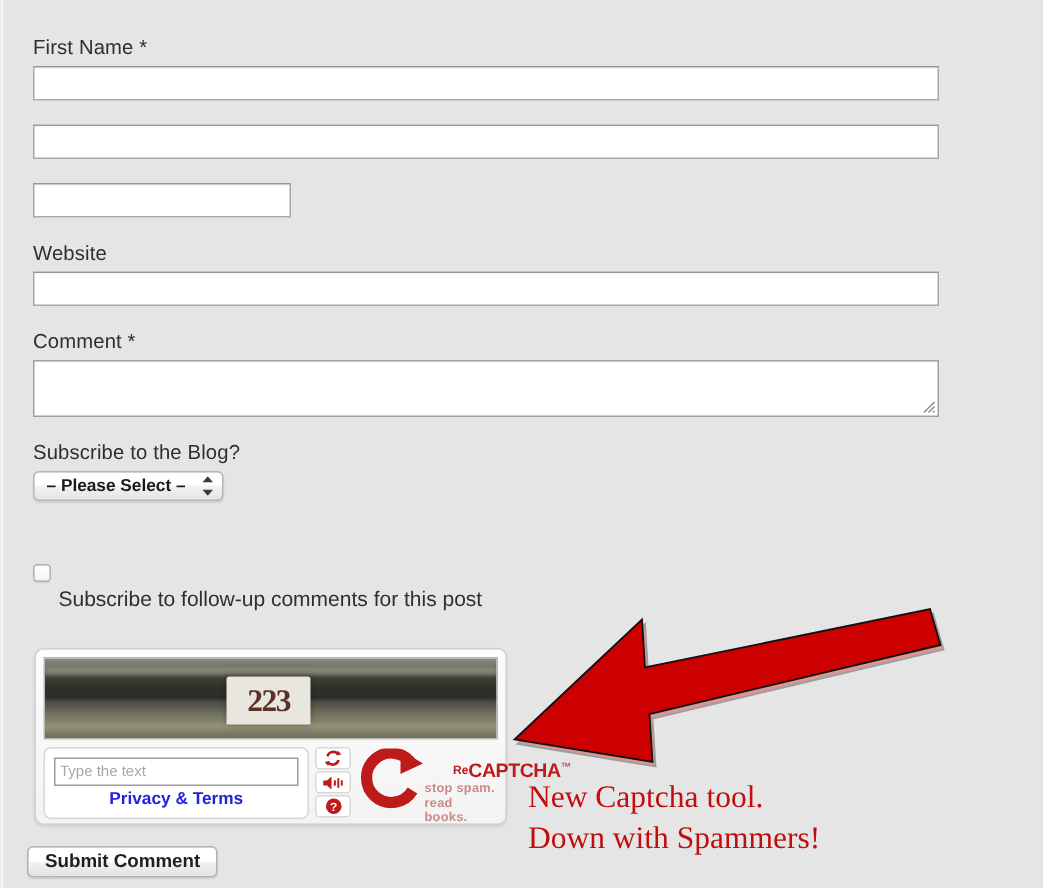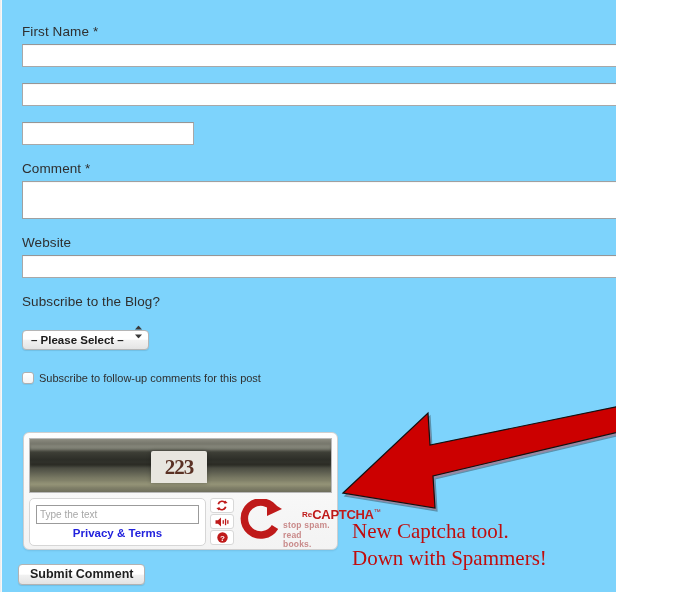--- a/index.html
+++ b/index.html
@@ -10,23 +10,23 @@
     width: 695px;
     height: 592px;
     background: #ffffff;
     font-family: "Liberation Sans", sans-serif;
     overflow: hidden;
     position: relative;
   }
   #page {
     position: absolute;
     left: 0; top: 0;
-    width: 616px;
+    width: 695px;
     height: 592px;
-    background: #7dd3fc;
+    background: #e5e5e5;
     overflow: hidden;
     text-decoration: underline;
   }
   
   .page-edge {
     position: absolute;
     left: 0px; top: 0;
     width: 2px; height: 592px;
     background: linear-gradient(to right, #e9e9e9, #fcfcfc);
   }
@@ -105,21 +105,20 @@
     font-size: 11.5px;
     font-weight: bold;
     font-family: "Liberation Sans", sans-serif;
     color: #1a1a1a;
     border: 1px solid #b5b5b5;
     border-radius: 4px;
     background: linear-gradient(to bottom, #ffffff 0%, #ffffff 45%, #f2f2f2 52%, #e4e4e4 100%);
     box-shadow: 0 1px 1px rgba(0,0,0,0.10);
     outline: none;
     line-height: 18px;
-    margin-top: 16px;
   }
   .select-arrows {
     position: absolute;
     right: 7px;
     top: 50%;
     transform: translateY(-50%);
     width: 7px;
     height: 13px;
     pointer-events: none;
   }
@@ -137,23 +136,24 @@
     box-sizing: border-box;
     border: 1px solid #b0b0b0;
     border-radius: 3px;
     background: linear-gradient(to bottom, #ffffff, #f4f4f4);
     box-shadow: 0 1px 0 rgba(0,0,0,0.06);
     margin: 0;
     outline: none;
     flex: none;
   }
   .checkbox-label {
-    font-size: 11px;
+    font-size: 14px;
     color: #2f2f2f;
     font-family: "Liberation Sans", sans-serif;
+    margin-top: 35px;
   }
 
   
   .recaptcha {
     position: absolute;
     left: 23px;
     top: 432px;
     width: 315px;
     height: 118px;
     box-sizing: border-box;
@@ -388,40 +388,40 @@
     <div class="block">
       <input class="text-input w-wide" type="text" value="" style="">
     </div>
 
     <div class="block">
       <input class="text-input w-short" type="text" value="" style="">
     </div>
 
     <div class="block">
       <div class="field-label">
+        <span>Website</span>
+      </div>
+      <input class="text-input w-wide" type="text" value="" style="">
+    </div>
+
+    <div class="block">
+      <div class="field-label">
         <span>Comment</span>
         <span class="req">*</span>
       </div>
       <div class="ta-wrap">
         <textarea class="textarea-input" style=""></textarea>
         <svg class="resize-grip" viewBox="0 0 12 12">
           <g stroke="#8a8a8a" stroke-width="1">
             <line x1="11" y1="4" x2="4" y2="11"></line>
             <line x1="11" y1="7" x2="7" y2="11"></line>
             <line x1="11" y1="10" x2="10" y2="11"></line>
           </g>
         </svg>
       </div>
-    </div>
-
-    <div class="block">
-      <div class="field-label">
-        <span>Website</span>
-      </div>
-      <input class="text-input w-wide" type="text" value="" style="">
     </div>
 
     <div>
       <div class="field-label">Subscribe to the Blog?</div>
       <div class="select-wrap">
         <select class="mac-select">
           <option>– Please Select –</option>
         </select>
         <svg class="select-arrows" viewBox="0 0 7 13">
           <polygon points="3.5,0 7,4 0,4" fill="#3a3a3a"></polygon>

